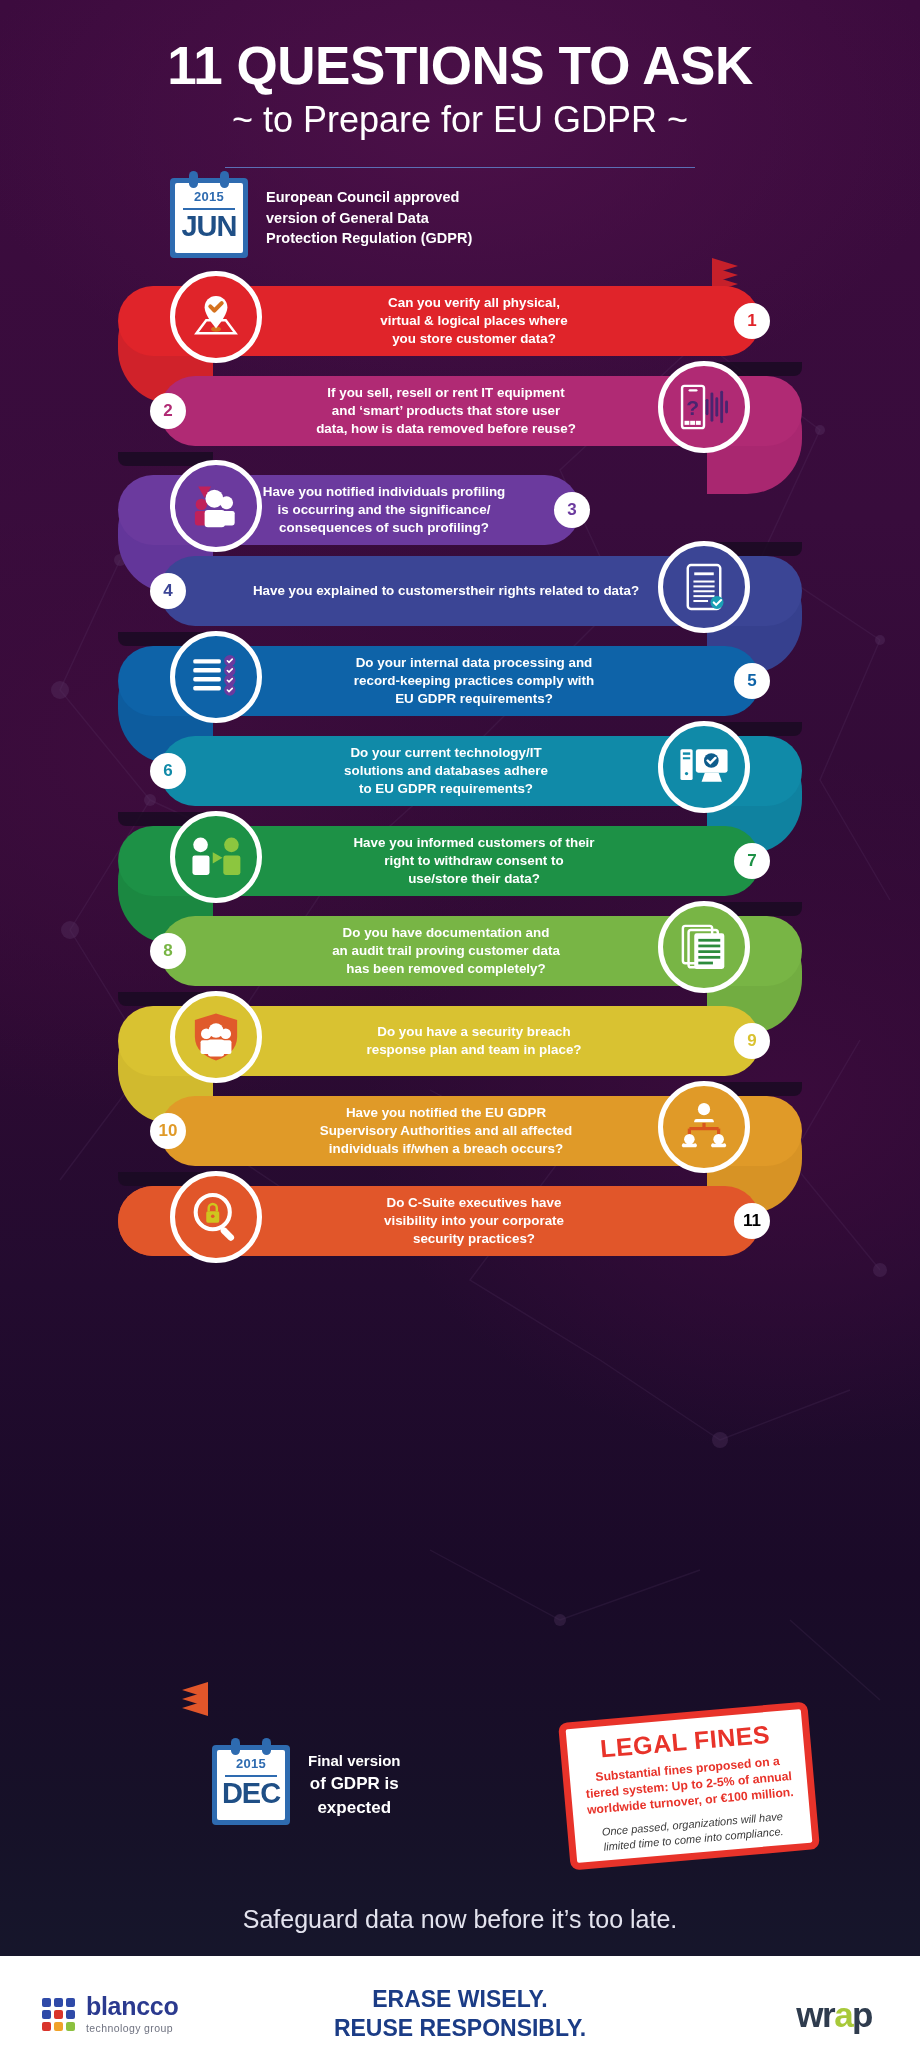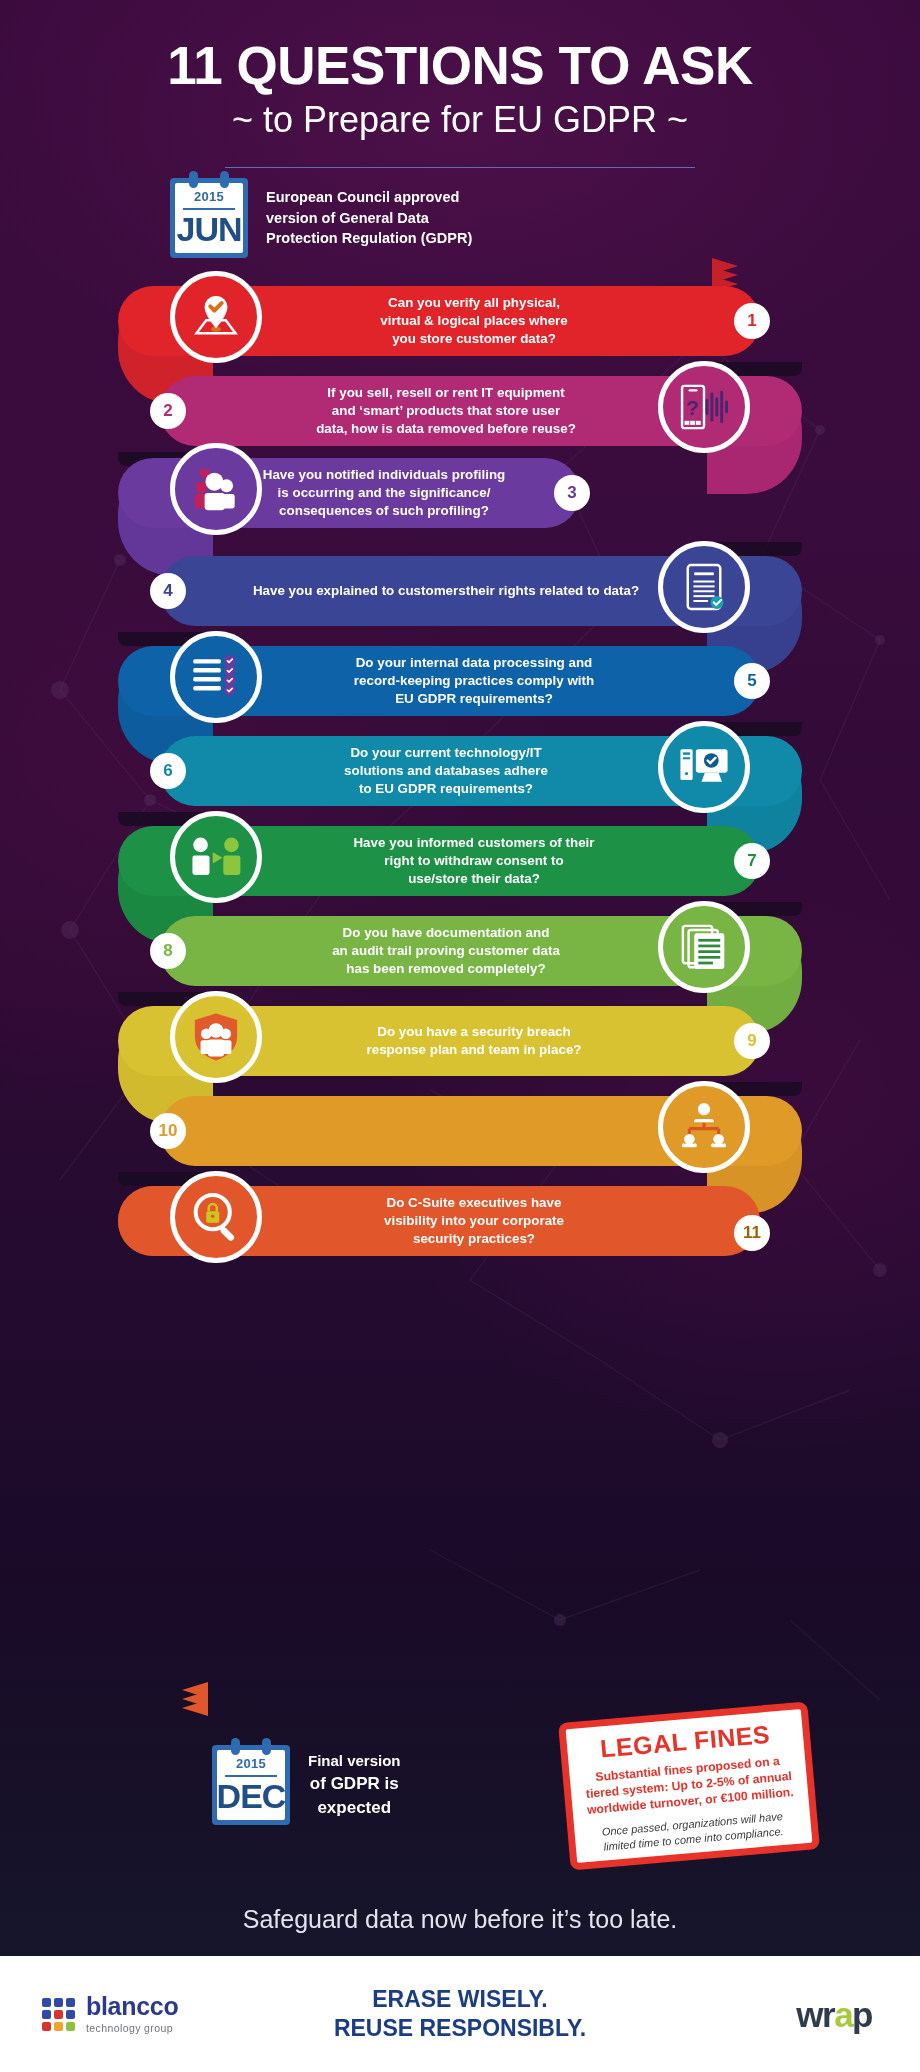--- a/index.html
+++ b/index.html
@@ -47,21 +47,21 @@
   .cal-inner {
     width: 100%; height: 100%; background: #ffffff; border-radius: 2px;
     display: flex; flex-direction: column; align-items: center; justify-content: flex-start;
     padding-top: 6px;
   }
   .cal-ring { position: absolute; top: -7px; width: 9px; height: 17px; background: #2e6bb0; border-radius: 5px; }
   .cal-ring.l { left: 19px; }
   .cal-ring.r { right: 19px; }
   .cal-year { font-size: 13px; color: #2e6bb0; font-weight: 600; letter-spacing: .3px; }
   .cal-sep { width: 52px; height: 2px; background: #2e6bb0; margin: 4px 0 2px; }
-  .cal-month { font-size: 34px; font-weight: bold; color: #1f4f86; letter-spacing: -1px; line-height: 1; }
+  .cal-month { font-size: 29px; font-weight: bold; color: #1f4f86; letter-spacing: -1px; line-height: 1; }
   .cal-text { color: #ffffff; font-weight: bold; font-size: 14.5px; line-height: 1.42; text-align: left;}
 
   
   .rows { position: absolute; left: 0; top: 276px; width: 920px; }
   .row { position: relative; height: 90px; }
   .bar {
     position: absolute; top: 10px; height: 70px;
     border-radius: 35px;
   }
   .bar.left  { left: 118px; right: 160px; }
@@ -228,21 +228,21 @@
             <g fill="#4a2470">
               <rect x="34" y="22" width="3.5" height="20" rx="1.7"></rect>
               <rect x="40" y="14" width="3.5" height="36" rx="1.7"></rect>
               <rect x="46" y="20" width="3.5" height="24" rx="1.7"></rect>
               <rect x="52" y="12" width="3.5" height="40" rx="1.7"></rect>
               <rect x="58" y="24" width="3.5" height="16" rx="1.7"></rect>
             </g>
           </svg>
         </div>
       </div>
-      <div class="row" style="top: 172px; position: absolute; left: 0px; width: 740px;">
+      <div class="row" style="top: 189px; position: absolute; left: 0px; width: 740px;">
         <div class="elbow l" style="background: rgb(99, 54, 154); z-index: 1;"></div>
         <div class="bar left" style="background: rgb(107, 58, 158); z-index: 3;"></div>
         <div class="qtext" style="left: 240px; right: 212px; flex-direction: column;">
           <div>Have you notified individuals profiling</div>
           <div>is occurring and the significance/</div>
           <div>consequences of such profiling?</div>
         </div>
         <div class="num" style="color: rgb(107, 58, 158); right: 150px;">3</div>
         <div class="icon-circle" style="background: rgb(107, 58, 158); left: 170px;">
           <svg viewBox="0 0 64 64">
@@ -391,20 +391,25 @@
             <circle cx="44" cy="28" r="6.5" fill="#fff"></circle>
             <rect x="37" y="36" width="14" height="17" rx="2.5" fill="#fff"></rect>
             <circle cx="32" cy="24" r="9" fill="#fff"></circle>
             <rect x="22" y="35" width="20" height="21" rx="3" fill="#fff"></rect>
           </svg>
         </div>
       </div>
       <div class="row" style="top: 810px; position: absolute; left: 0px; width: 920px;">
         <div class="elbow r" style="background: rgb(215, 147, 37); z-index: 1;"></div>
         <div class="bar right" style="background: rgb(224, 154, 40); z-index: 3;"></div>
+        <div class="qtext" style="left: 212px; right: 240px; flex-direction: column;">
+          <div>Have you notified the EU GDPR</div>
+          <div>Supervisory Authorities and all affected</div>
+          <div>individuals if/when a breach occurs?</div>
+        </div>
         <div class="num" style="color: rgb(224, 154, 40); left: 150px;">10</div>
         <div class="icon-circle" style="background: rgb(224, 154, 40); right: 170px;">
           <svg viewBox="0 0 64 64">
             <circle cx="32" cy="10" r="7.5" fill="#fff"></circle>
             <path d="M23 22 h18 a3 3 0 0 1 3 3 v1 h-24 v-1 a3 3 0 0 1 3 -3 z" fill="#fff"></path>
             <g stroke="#d9541f" stroke-width="4" fill="none">
               <path d="M32 27 v7"></path>
               <path d="M14 34 H50"></path>
               <path d="M14 34 v7"></path>
               <path d="M50 34 v7"></path>
@@ -417,21 +422,21 @@
         </div>
       </div>
       <div class="row" style="top: 900px; position: absolute; left: 0px; width: 920px;">
         <div class="elbow l" style="background: rgb(216, 81, 38); z-index: 1; height: 70px;"></div>
         <div class="bar left" style="background: rgb(225, 86, 42); z-index: 3;"></div>
         <div class="qtext" style="left: 240px; right: 212px; flex-direction: column;">
           <div>Do C-Suite executives have</div>
           <div>visibility into your corporate</div>
           <div>security practices?</div>
         </div>
-        <div class="num" style="color: #a16207; right: 150px; margin-top: 12px;">11</div>
+        <div class="num" style="color: #000000; right: 150px;">11</div>
         <div class="icon-circle" style="background: rgb(225, 86, 42); left: 170px;">
           <svg viewBox="0 0 64 64">
             <circle cx="28" cy="26" r="21" fill="none" stroke="#fff" stroke-width="5"></circle>
             <rect x="42" y="43" width="8" height="20" rx="4" fill="#fff" transform="rotate(-45 46 53)"></rect>
             <rect x="20" y="25" width="16" height="14" rx="2" fill="#cfc51e"></rect>
             <path d="M23 25v-4a5 5 0 0 1 10 0v4" fill="none" stroke="#cfc51e" stroke-width="3"></path>
             <circle cx="28" cy="31" r="2.2" fill="#e1562a"></circle>
           </svg>
         </div>
       </div>

